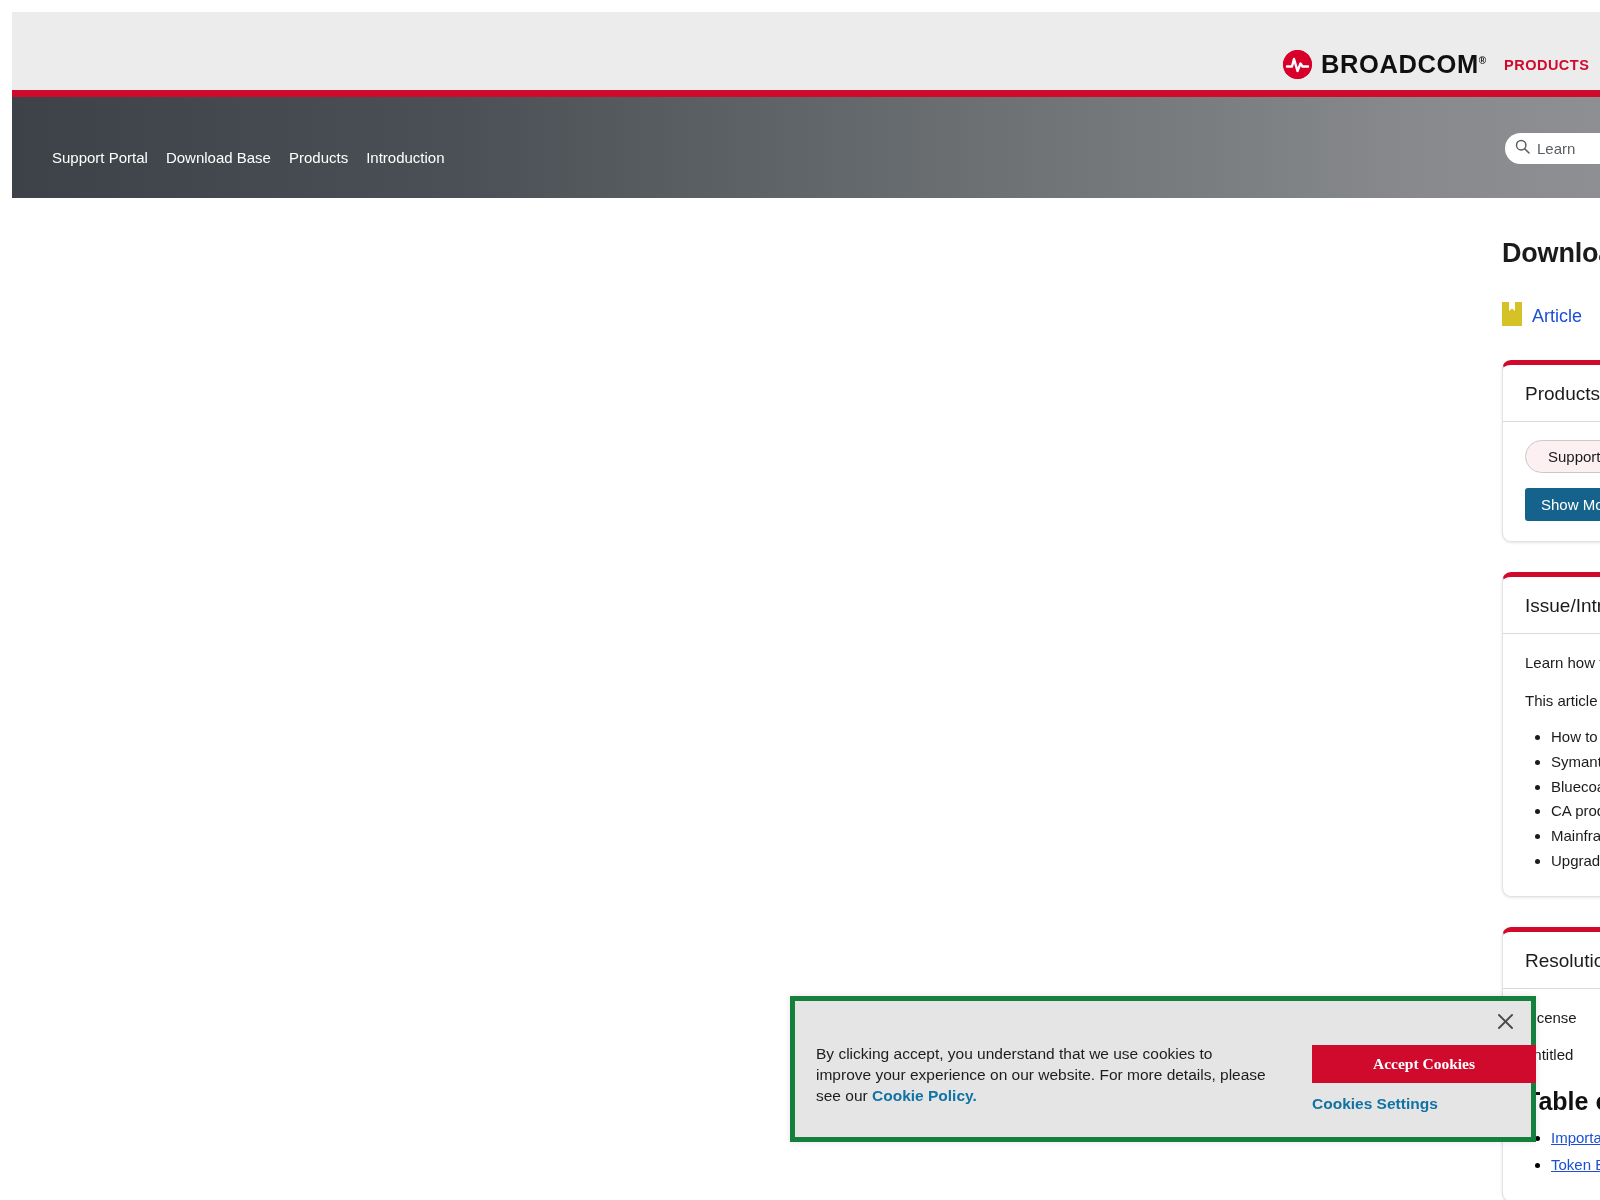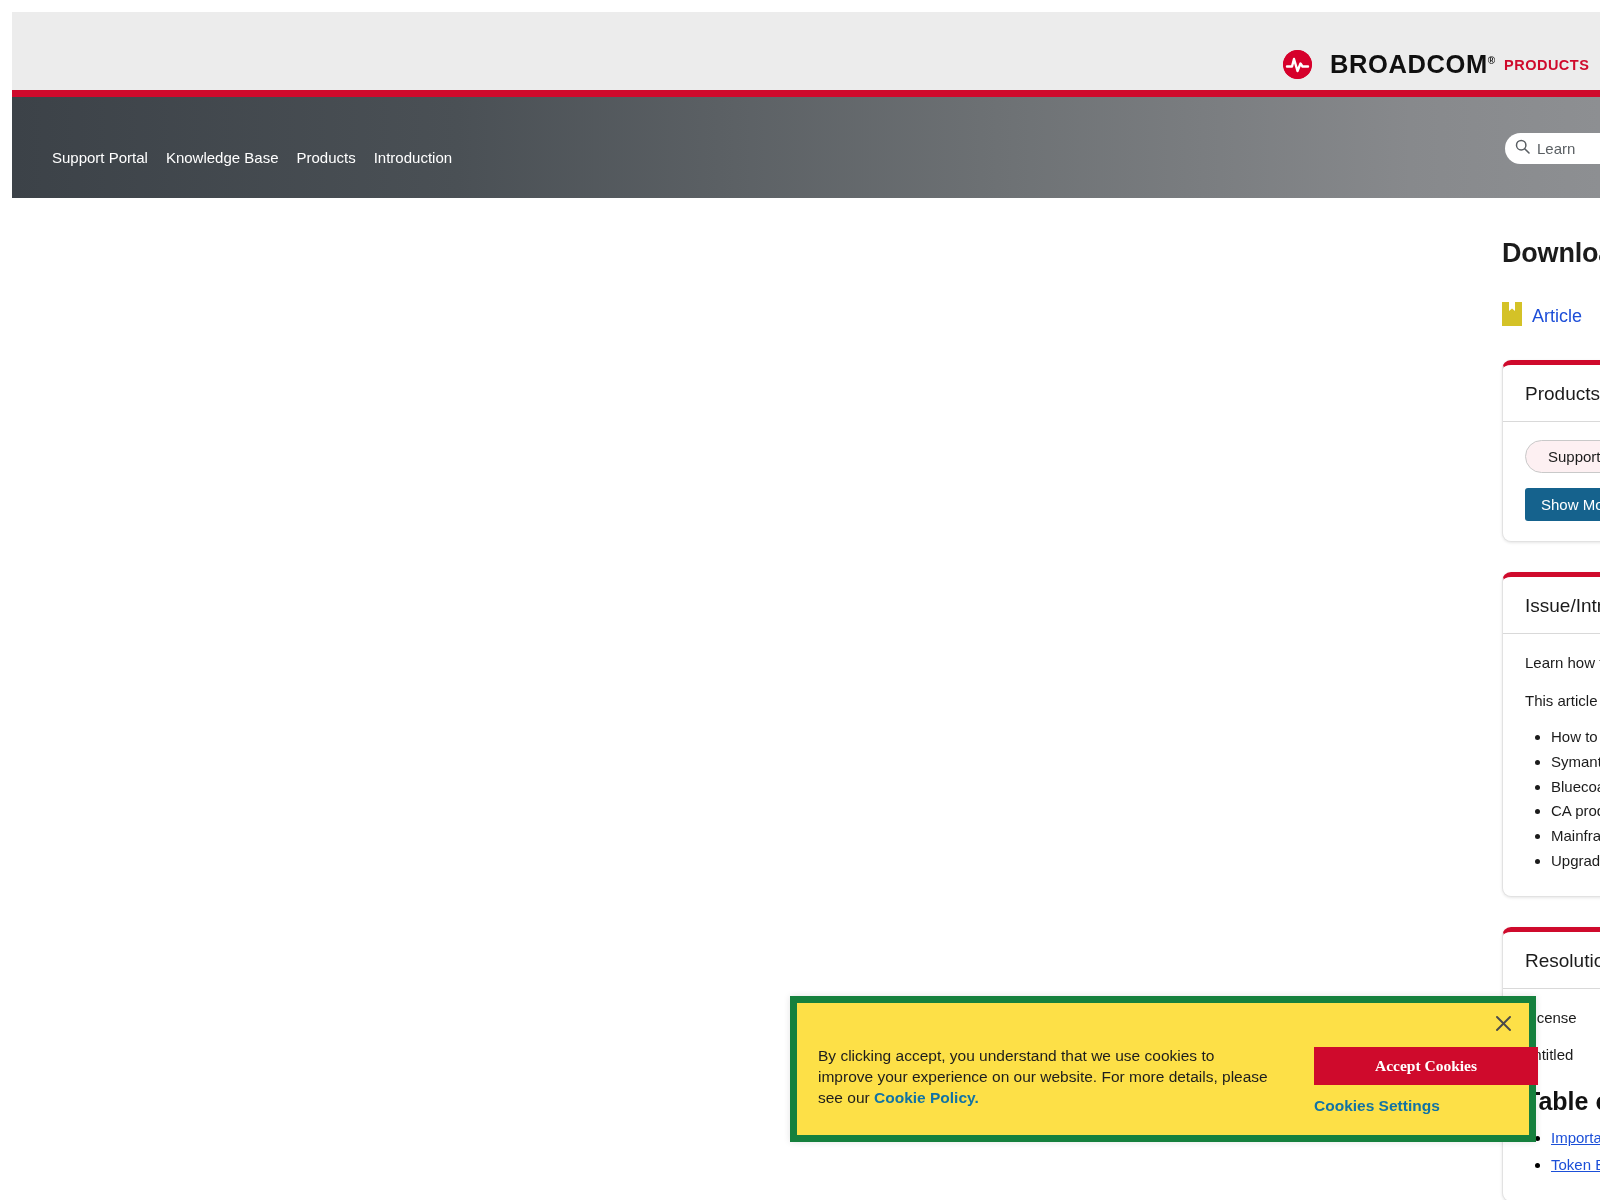--- a/index.html
+++ b/index.html
@@ -33,21 +33,21 @@
     position: absolute;
     left: 0; top: 12px;
     width: 1600px; height: 78px;
     background: #ececec;
   }
   .brand-wrap {
     position: absolute;
     left: 1283px; top: 38px;
     display: flex;
     align-items: center;
-    gap: 18px;
+    gap: 9px;
   }
   .brand-mark {
     width: 29px; height: 29px;
     border-radius: 50%;
     background: #d6002b;
     position: relative;
     overflow: hidden;
     flex: none;
   }
   .brand-mark svg { position: absolute; left: 0; top: 0; }
@@ -250,22 +250,22 @@
     font-size: 15px;
     text-decoration: underline;
     white-space: nowrap;
   }
 
   
   .cookie-banner {
     position: absolute;
     left: 790px; top: 996px;
     width: 746px; height: 146px;
-    background: #fde047;
-    border: 7px solid #15803d;
+    background: #e5e5e5;
+    border: 5px solid #15803d;
     box-shadow: 0 0 7px rgba(0,0,0,0.11);
     z-index: 40;
   }
   .cookie-close {
     position: absolute;
     right: 14px; top: 8px;
     width: 24px; height: 24px;
     display: flex;
     align-items: center;
     justify-content: center;
@@ -330,21 +330,21 @@
       <a>PRODUCTS</a>
 
     </nav>
   </div>
 
   <div class="red-rule"></div>
 
   <div class="nav-band">
     <nav class="nav-links">
       <a>Support Portal</a>
-      <a>Knowledge Base</a>
+      <a>Download Base</a>
       <a>Products</a>
       <a>Introduction</a>
     </nav>
   </div>
 
   <div class="search-box">
     <span class="search-icon">
       <svg width="15" height="15" viewBox="0 0 15 15">
         <circle cx="6.2" cy="6.2" r="4.7" fill="none" stroke="#5a5f63" stroke-width="1.5"></circle>
         <line x1="9.7" y1="9.7" x2="14" y2="14" stroke="#5a5f63" stroke-width="1.6" stroke-linecap="round"></line>

